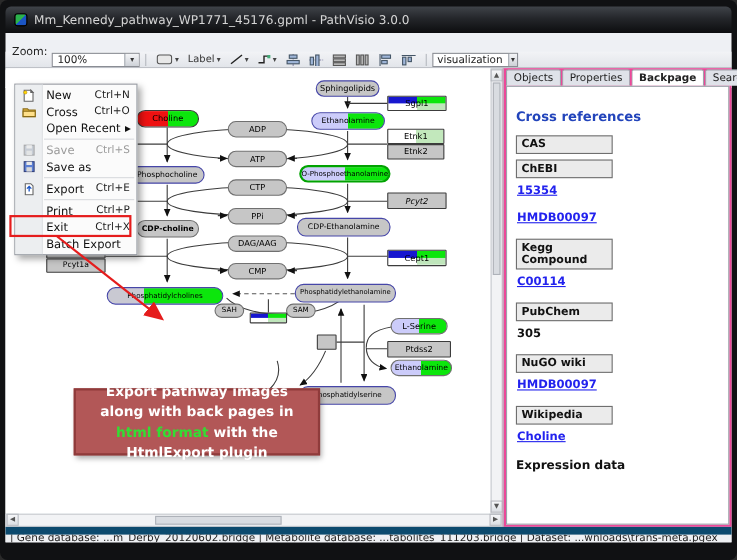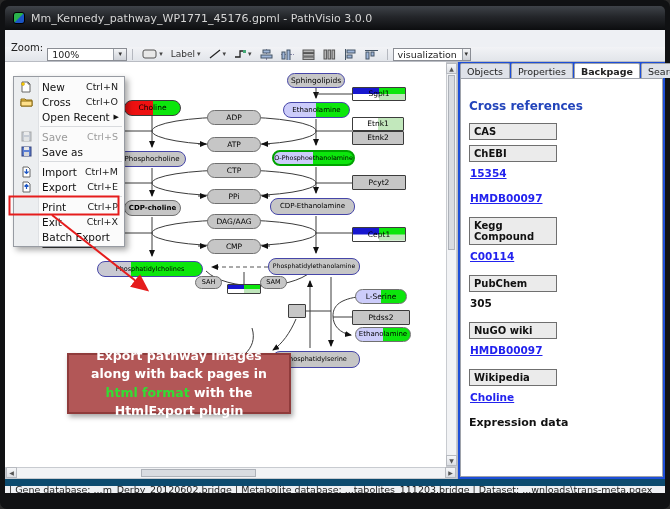--- a/index.html
+++ b/index.html
@@ -48,21 +48,21 @@
   .f-whitegreen{background:linear-gradient(90deg,#ffffff 50%,#c2e8bc 50%);}
   .f-geneblue{background-image:linear-gradient(90deg,#1717cf 50%,#0ce60c 50%),linear-gradient(90deg,#ffffff 50%,#bfe6bb 50%);
     background-size:100% 50%,100% 51%;background-position:top,bottom;background-repeat:no-repeat;}
   .handle{position:absolute;width:6px;height:6px;background:#ffe600;border:1px solid #7d6a00;}
   
   .sb{position:absolute;background:#f2f3f5;border:1px solid #c8cbd0;}
   .sb .thumb{position:absolute;background:#d9dce1;border:1px solid #aeb2b9;}
   .sb .sbarrow{position:absolute;font-size:6px;color:#555;width:11px;height:11px;display:flex;align-items:center;justify-content:center;
     background:linear-gradient(#f6f7f9,#dcdfe4);border:1px solid #b7bac0;}
   
-  #side-panel{position:absolute;left:452px;top:32px;width:208px;height:417px;background:#1d4ed8;border-left:1px solid #b9bcc3;}
+  #side-panel{position:absolute;left:452px;top:32px;width:208px;height:417px;background:#ec4899;border-left:1px solid #b9bcc3;}
   #tabs{position:absolute;left:2px;top:1px;right:2px;height:15px;display:flex;font-size:9.5px;color:#222;}
   .tab{padding:1px 6px 0 6px;background:#dfe2e9;border:1px solid #9ea2aa;border-bottom:none;margin-right:1px;
     border-radius:2px 2px 0 0;display:flex;align-items:center;}
   .tab.active{background:#fff;font-weight:bold;height:15px;}
   #panel-body{position:absolute;left:2px;top:16px;right:2px;bottom:2px;background:#fff;border:1px solid #9ea2aa;
     overflow:hidden;padding:6px 8px;}
   #xref-heading{color:#2244bb;font-weight:bold;font-size:12px;margin:14px 0 10px 0;}
   .xref-title{width:88px;background:#ebebeb;border:1px solid #6f6f6f;font-weight:bold;font-size:10px;
     padding:2px 4px;margin-bottom:5px;color:#111;}
   .xref-value{font-size:10.5px;margin:0 0 13px 1px;font-weight:bold;color:#111;}
@@ -257,21 +257,21 @@
           <div class="pnode s-box f-geneblue b-dark" style="left: 347px; top: 25px; width: 54px; height: 14px;">Sgpl1</div>
           <div class="pnode s-pill f-redgreen b-dark" style="left: 119px; top: 38px; width: 57px; height: 16px;">Choline</div>
           <div class="pnode s-pill f-lavgreen b-blue" style="left: 278px; top: 40px; width: 67px; height: 16px; font-size: 7px;">Ethanolamine</div>
           <div class="pnode s-pill f-gray b-gray" style="left: 202px; top: 48px; width: 54px; height: 15px;">ADP</div>
           <div class="pnode s-box f-whitegreen b-dark" style="left: 347px; top: 55px; width: 52px; height: 14px;">Etnk1</div>
           <div class="pnode s-box f-gray b-dark" style="left: 347px; top: 69px; width: 52px; height: 14px;">Etnk2</div>
           <div class="pnode s-pill f-gray b-gray" style="left: 202px; top: 75px; width: 54px; height: 15px;">ATP</div>
           <div class="pnode s-pill f-gray b-blue" style="left: 113px; top: 89px; width: 68px; height: 16px; font-size: 7px;">Phosphocholine</div>
           <div class="pnode s-pill f-lavgreen b-green2" style="left: 267px; top: 88px; width: 83px; height: 16px; font-size: 6.4px;">O-Phosphoethanolamine</div>
           <div class="pnode s-pill f-gray b-gray" style="left: 202px; top: 101px; width: 54px; height: 15px;">CTP</div>
-          <div class="pnode s-box f-gray b-dark" style="left: 347px; top: 113px; width: 54px; height: 15px;">Pcyt2</div>
+          <div class="pnode s-box f-gray b-dark" style="left: 347px; top: 113px; width: 54px; height: 15px; font-style: italic;">Pcyt2</div>
           <div class="pnode s-pill f-gray b-gray" style="left: 202px; top: 127px; width: 54px; height: 15px;">PPi</div>
           <div class="pnode s-pill f-gray b-gray" style="left: 119px; top: 138px; width: 57px; height: 16px; font-size: 7px; font-weight: bold;">CDP-choline</div>
           <div class="pnode s-pill f-gray b-blue" style="left: 265px; top: 136px; width: 85px; height: 17px; font-size: 7px;">CDP-Ethanolamine</div>
           <div class="pnode s-pill f-gray b-gray" style="left: 202px; top: 152px; width: 54px; height: 15px;">DAG/AAG</div>
           <div class="pnode s-box f-geneblue b-dark" style="left: 347px; top: 165px; width: 54px; height: 15px;">Cept1</div>
           <div class="pnode s-pill f-gray b-gray" style="left: 202px; top: 177px; width: 54px; height: 15px;">CMP</div>
           <div class="pnode s-box f-gray b-dark" style="left: 37px; top: 160px; width: 54px; height: 13px; font-size: 7px;">Pcyt1b</div>
           <div class="pnode s-box f-gray b-dark" style="left: 37px; top: 173px; width: 54px; height: 13px; font-size: 7px;">Pcyt1a</div>
           <div class="pnode s-pill f-pcgreen b-blue" style="left: 92px; top: 199px; width: 106px; height: 16px; font-size: 6.5px;">Phosphatidylcholines</div>
           <div class="pnode s-pill f-gray b-blue" style="left: 263px; top: 196px; width: 92px; height: 17px; font-size: 6.2px;">Phosphatidylethanolamine</div>
@@ -394,30 +394,20 @@
               <rect x="3" y="6" width="5" height="4" fill="#d8d8d8"></rect>
             </svg>
           </span>
           <span class="mlabel">Save as</span>
         </div>
         <div class="msep"></div>
         <div class="mi">
           <span class="mic">
             <svg width="11" height="12">
               <path d="M2 1 h5 l2 2 v8 h-7 z" fill="#fff" stroke="#666"></path>
-              <path d="M5.5 3 v4 M3.5 5.5 l2 2 2-2" fill="none" stroke="#1b55c4" stroke-width="1.2"></path>
-            </svg>
-          </span>
-          <span class="mlabel">Import</span>
-          <span class="mshort">Ctrl+M</span>
-        </div>
-        <div class="mi">
-          <span class="mic">
-            <svg width="11" height="12">
-              <path d="M2 1 h5 l2 2 v8 h-7 z" fill="#fff" stroke="#666"></path>
               <path d="M5.5 8 v-4 M3.5 5.5 l2-2 2 2" fill="none" stroke="#1b55c4" stroke-width="1.2"></path>
             </svg>
           </span>
           <span class="mlabel">Export</span>
           <span class="mshort">Ctrl+E</span>
         </div>
         <div class="msep"></div>
         <div class="mi">
           <span class="mic"></span>
           <span class="mlabel">Print</span>

